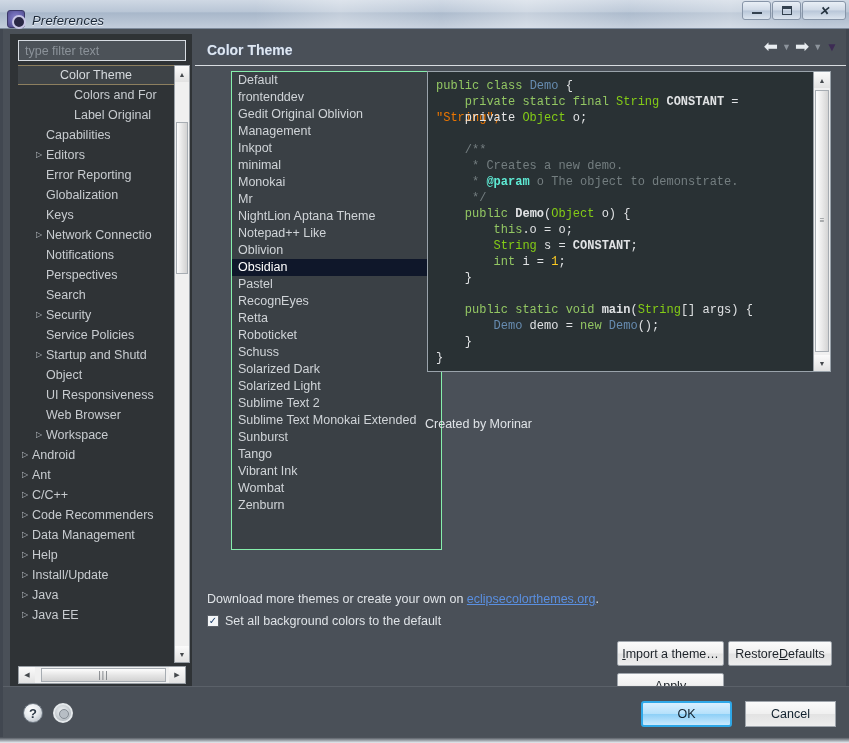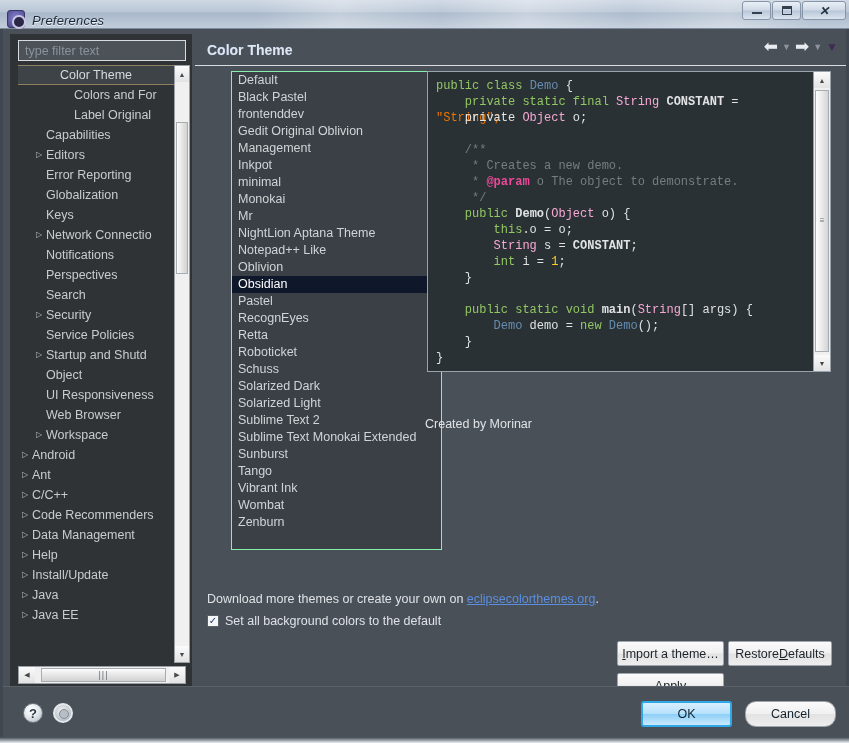--- a/index.html
+++ b/index.html
@@ -173,27 +173,27 @@
     position: absolute; left: 232px; top: 42px; width: 404px; height: 301px;
     background: #293134; border: 1px solid #9aa3ab; overflow: hidden;
   }
   .code {
     position: absolute; left: 8px; top: 6px; right: 20px;
     font-family: Liberation Mono, monospace; font-size: 12px; line-height: 16px;
     white-space: pre;
   }
   .code .ln { position: relative; height: 16px; }
   .kw { color: #93c763; }
-  .typ { color: #f9a8d4; }
+  .typ { color: #84cc16; }
   .cls { color: #678cb1; }
   .cst { color: #e0e2e4; font-weight: bold; }
   .pln { color: #e0e2e4; }
   .cmt { color: #e5e5e5; }
   .doc { color: #747e80; }
-  .tag { color: #ec4899; font-weight: bold; }
+  .tag { color: #5eead4; font-weight: bold; }
   .str { color: #ec7600; }
   .num { color: #ffcd22; }
   .fn  { color: #e0e2e4; font-weight: bold; }
   .overlap { position: absolute; left: 0; top: 0; }
 
   .pvsb {
     position: absolute; right: 0; top: 0; width: 17px; height: 299px;
     background: #f0f0f0; border-left: 1px solid #9aa0a6;
   }
   .pvsb .arrowbtn {
@@ -271,21 +271,21 @@
   .okbtn {
     position: absolute; right: 120px; bottom: 16px; width: 91px; height: 26px;
     background: linear-gradient(to bottom,#d9efff 0%,#b6e1fb 48%,#8ed0f7 52%,#cbe9fd 100%);
     border: 2px solid #2fa8e8; border-radius: 3px;
     display:flex; align-items:center; justify-content:center;
     font-size: 12.5px; color: #12222f;
   }
   .cancelbtn {
     position: absolute; right: 16px; bottom: 16px; width: 91px; height: 26px;
     background: linear-gradient(to bottom,#fbfbfb 0%,#f0f0f0 48%,#e3e3e3 52%,#ededed 100%);
-    border: 1px solid #9fa5ac; border-radius: 11px;
+    border: 1px solid #9fa5ac; border-radius: 0;
     display:flex; align-items:center; justify-content:center;
     font-size: 12.5px; color: #12222f;
   }
   .bottomedge {
     position: absolute; left:0; bottom:0; width: 849px; height: 6px;
     background: linear-gradient(to bottom,#3f454d,#e8edf2);
   }
 </style>
 </head>
 <body>
@@ -481,21 +481,20 @@
           <span class="nav-chev">▼</span>
           <span class="nav-arrow">➡</span>
           <span class="nav-chev">▼</span>
           <span class="nav-chev dark">▼</span>
         </div>
       </div>
       <div class="headrule"></div>
 
       <div class="themelist" id="themelist">
           <div class="trow">Default</div>
-          <div class="trow">Black Pastel</div>
           <div class="trow">frontenddev</div>
           <div class="trow">Gedit Original Oblivion</div>
           <div class="trow">Management</div>
           <div class="trow">Inkpot</div>
           <div class="trow">minimal</div>
           <div class="trow">Monokai</div>
           <div class="trow">Mr</div>
           <div class="trow">NightLion Aptana Theme</div>
           <div class="trow">Notepad++ Like</div>
           <div class="trow">Oblivion</div>

